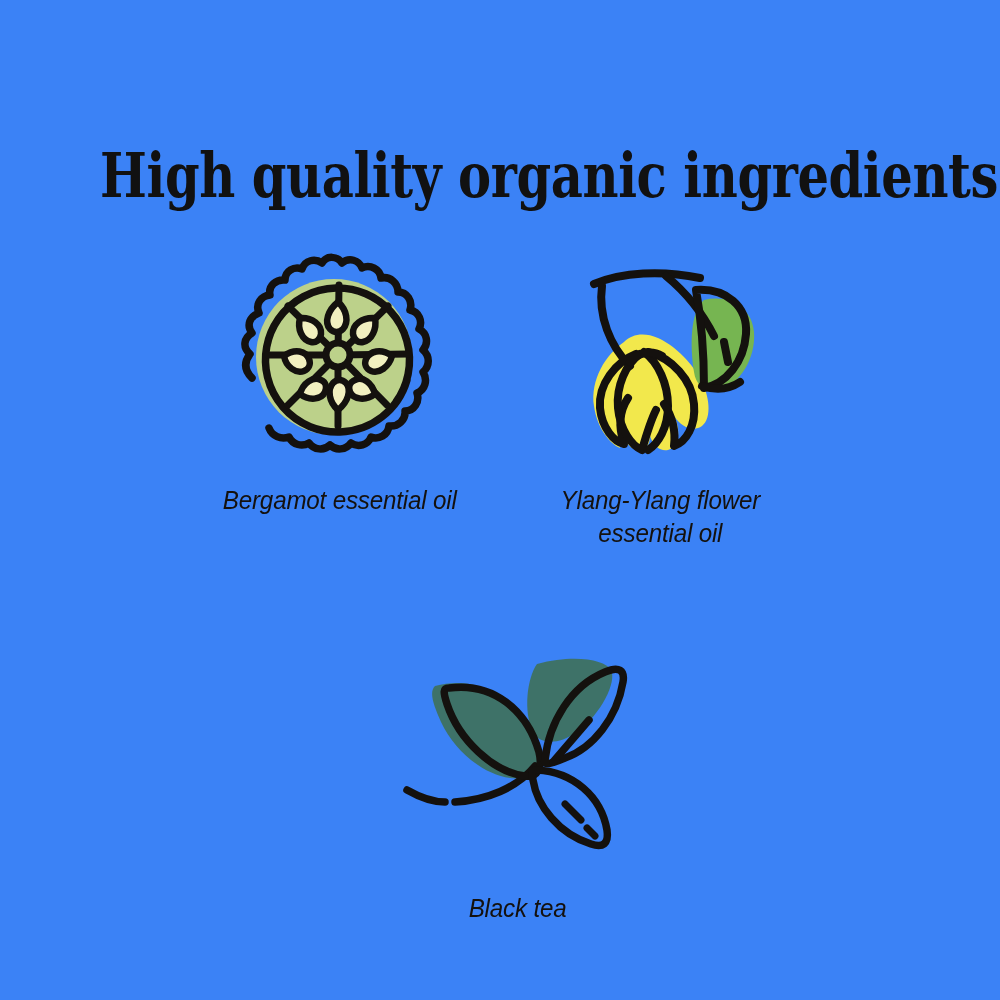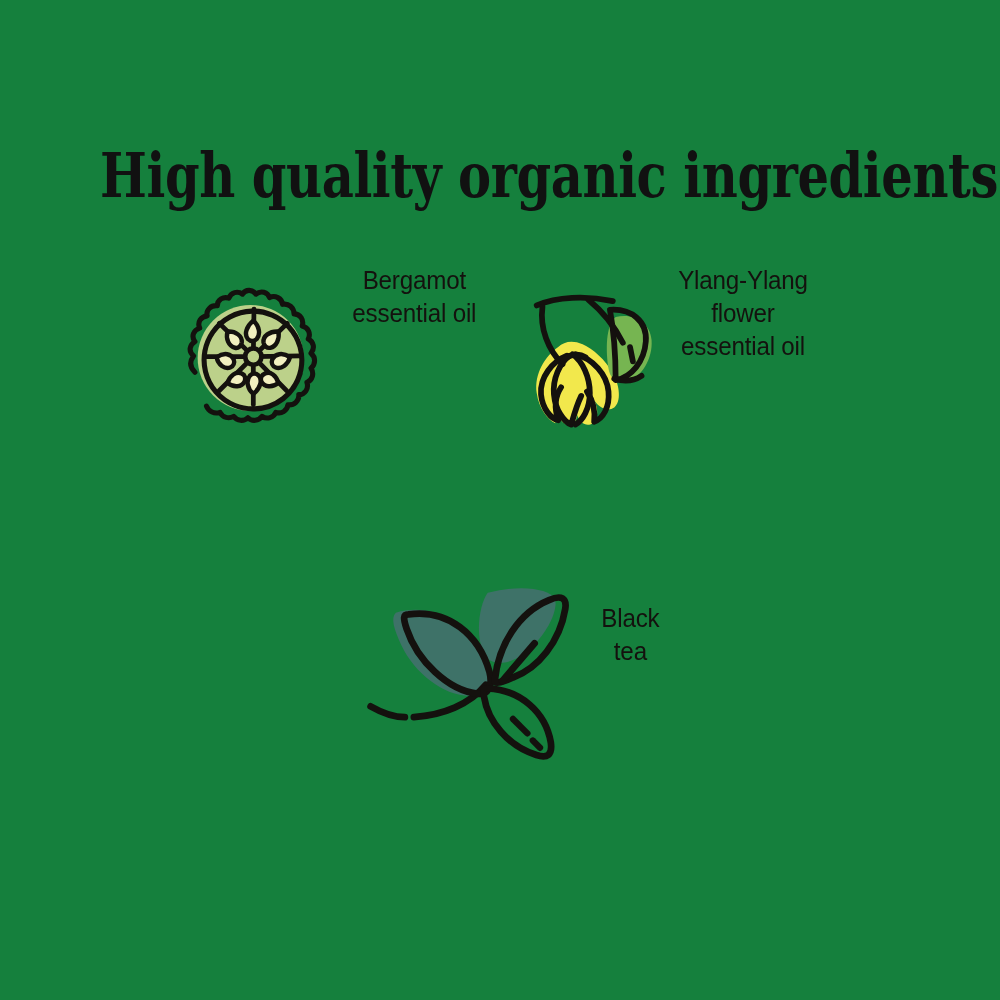--- a/index.html
+++ b/index.html
@@ -10,21 +10,21 @@
     width: 1000px;
     height: 1000px;
     background: #FDEFE0;
     font-family: "Liberation Sans", sans-serif;
     overflow: hidden;
   }
   .page {
     position: relative;
     width: 1000px;
     height: 1000px;
-    background: #15803d;
+    background: #3b82f6;
   }
   .page-title {
     position: absolute;
     top: 96px;
     left: 0;
     width: 1000px;
     text-align: center;
     font-family: "DejaVu Serif", "Liberation Serif", serif;
     font-weight: 700;
     font-size: 62px;
@@ -43,21 +43,23 @@
   }
   .row {
     display: flex;
     justify-content: center;
     align-items: flex-start;
   }
   .row-one { gap: 0px; }
   .card {
     width: 320px;
     display: flex;
-    flex-direction: row;
+    flex-direction: column;
+    align-items: center;
+    font-style: italic;
   }
   .card-icon {
     width: 220px;
     height: 220px;
     display: block;
   }
   .card-label {
     margin-top: 14px;
     text-align: center;
     font-family: "Liberation Sans", sans-serif;

